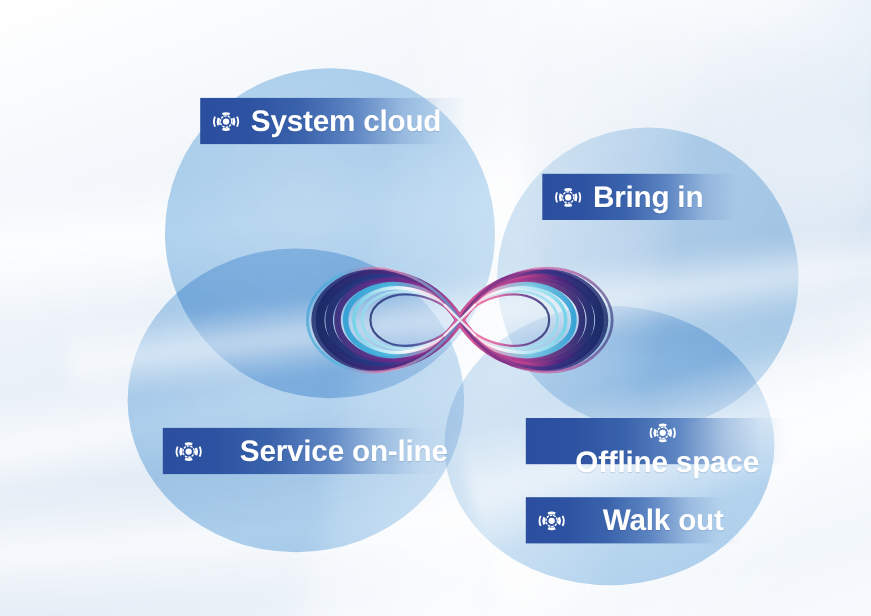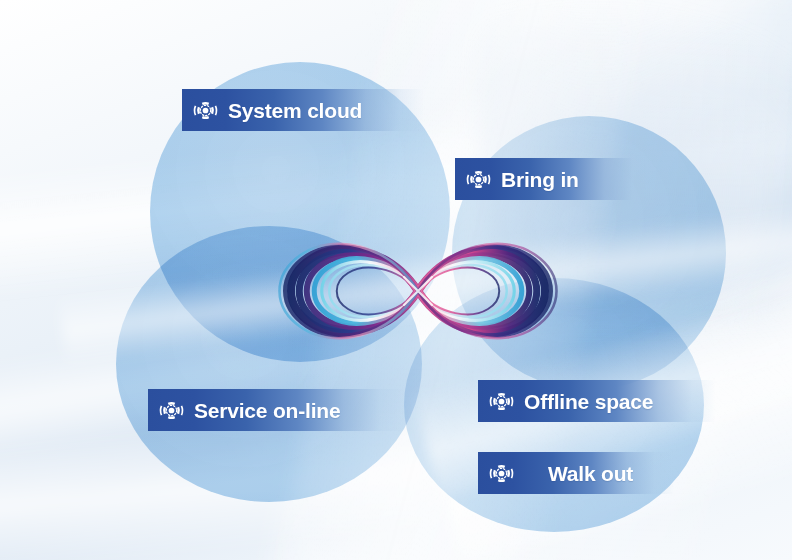--- a/index.html
+++ b/index.html
@@ -66,32 +66,32 @@
 
   
   .chip{
     position:absolute;height:42px;display:flex;align-items:center;
     background:linear-gradient(90deg,
         #2b4f9e 0%, #2d52a1 18%, #3a63ac 38%, #5e86c3 58%,
         rgba(135,170,214,.60) 76%, rgba(170,200,230,.20) 90%, rgba(190,214,238,0) 100%);
     padding-left:10px;box-sizing:border-box;white-space:nowrap;
   }
   .chip .lbl{
-    color:#ffffff;font-size:21px;font-weight:700;letter-spacing:-.2px;
+    color:#ffffff;font-size:27px;font-weight:700;letter-spacing:-.2px;
     margin-left:9px;line-height:1;
     text-shadow:0 1px 1px rgba(30,60,120,.18);
   }
   .ico{width:27px;height:27px;flex:0 0 27px;display:block;}
 
   
   #chip-system-cloud   {left:182px;top:89px;  width:242px;}
   #chip-online-platform{left:180px;top:169px; width:262px;}
-  #chip-bring-in       {left:455px;top:158px; width:197px;}
-  #chip-service-online {left:148px;top:389px; width:258px;}
-  #chip-offline-space  {left:478px;top:380px; width:238px;}
+  #chip-bring-in       {left:493px;top:158px; width:197px;}
+  #chip-service-online {left:148px;top:389px; width:258px;gap:24px;}
+  #chip-offline-space  {left:478px;top:380px; width:238px;flex-direction:column;}
   #chip-walk-out       {left:478px;top:452px; width:196px;gap:24px;}
 </style>
 </head>
 <body>
 
 <div id="stage">
 
   <div class="streak s1"></div>
   <div class="streak s2"></div>
   <div class="streak s3"></div>

